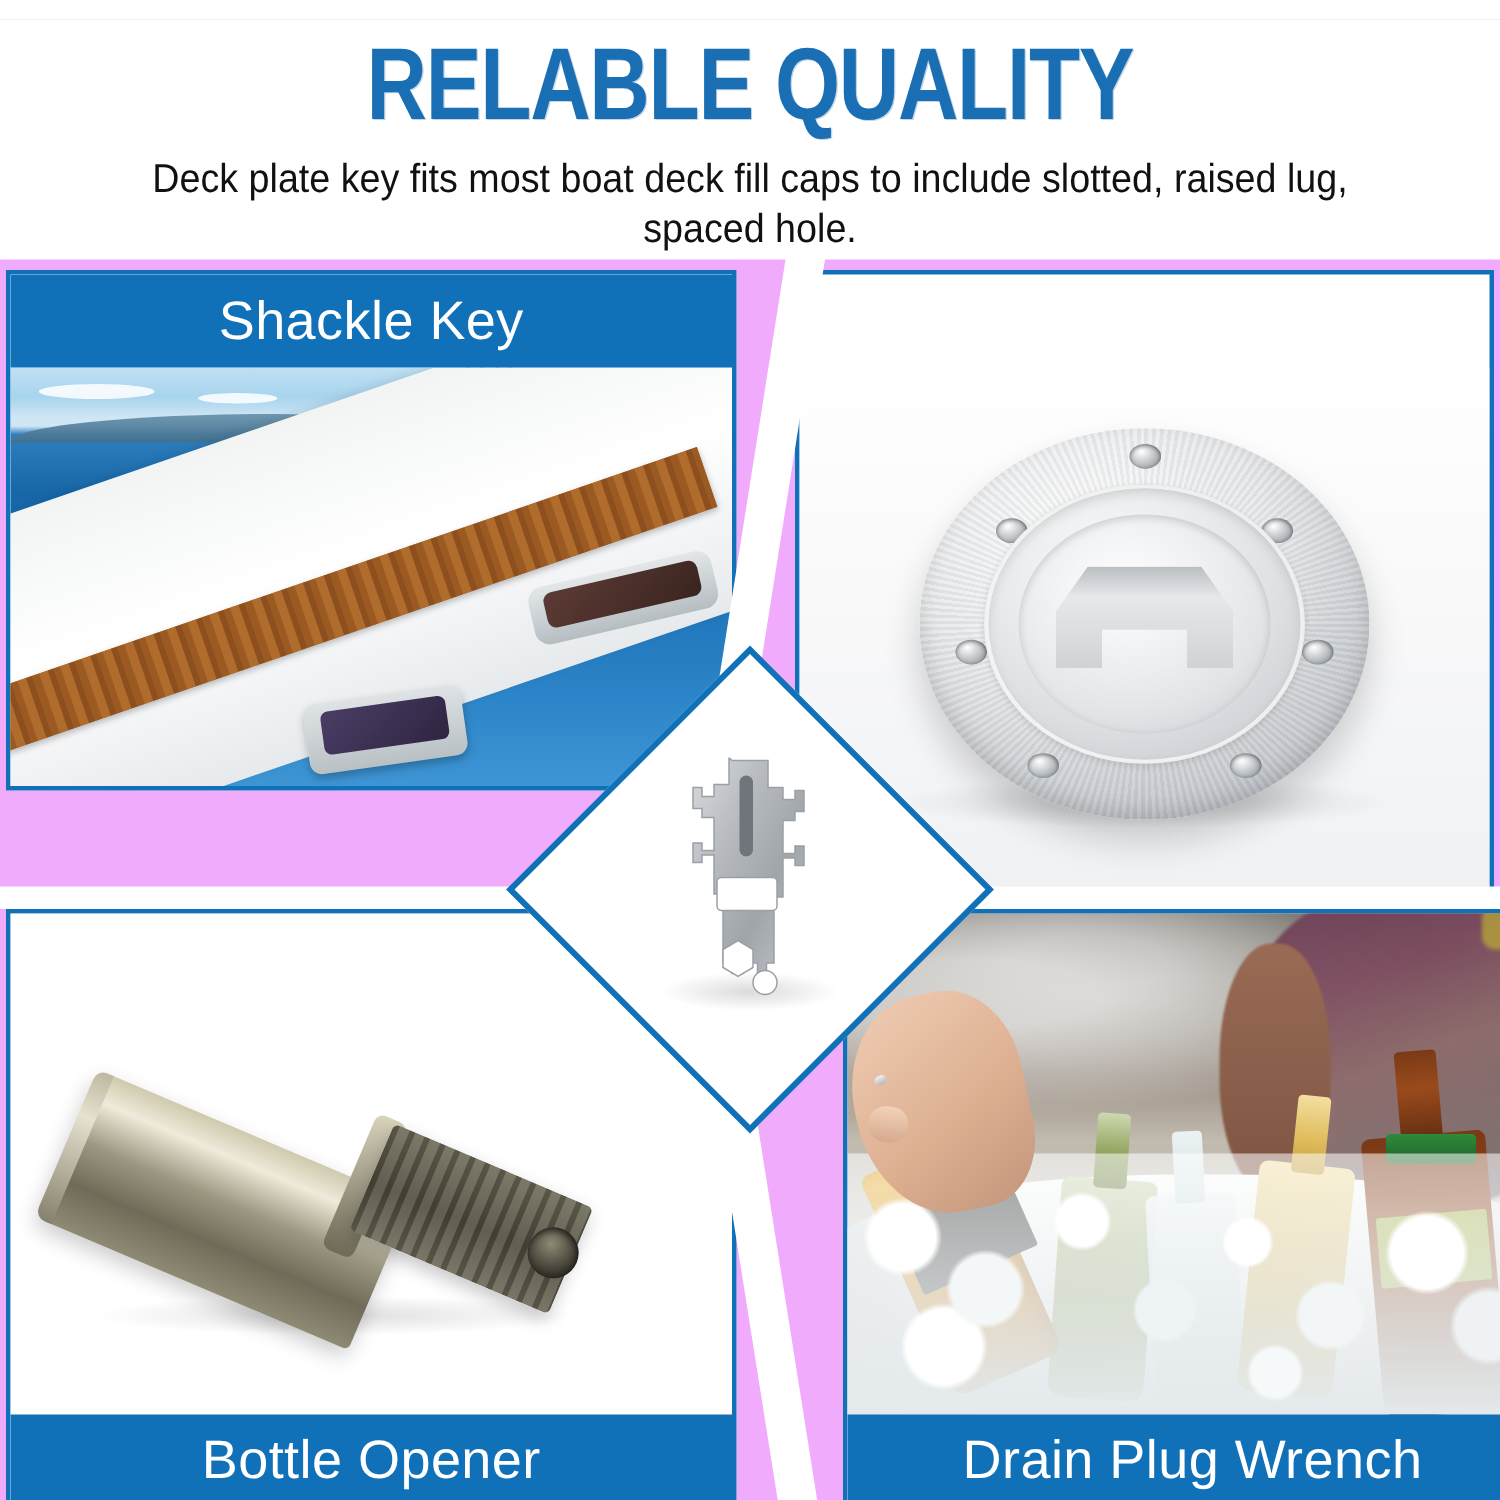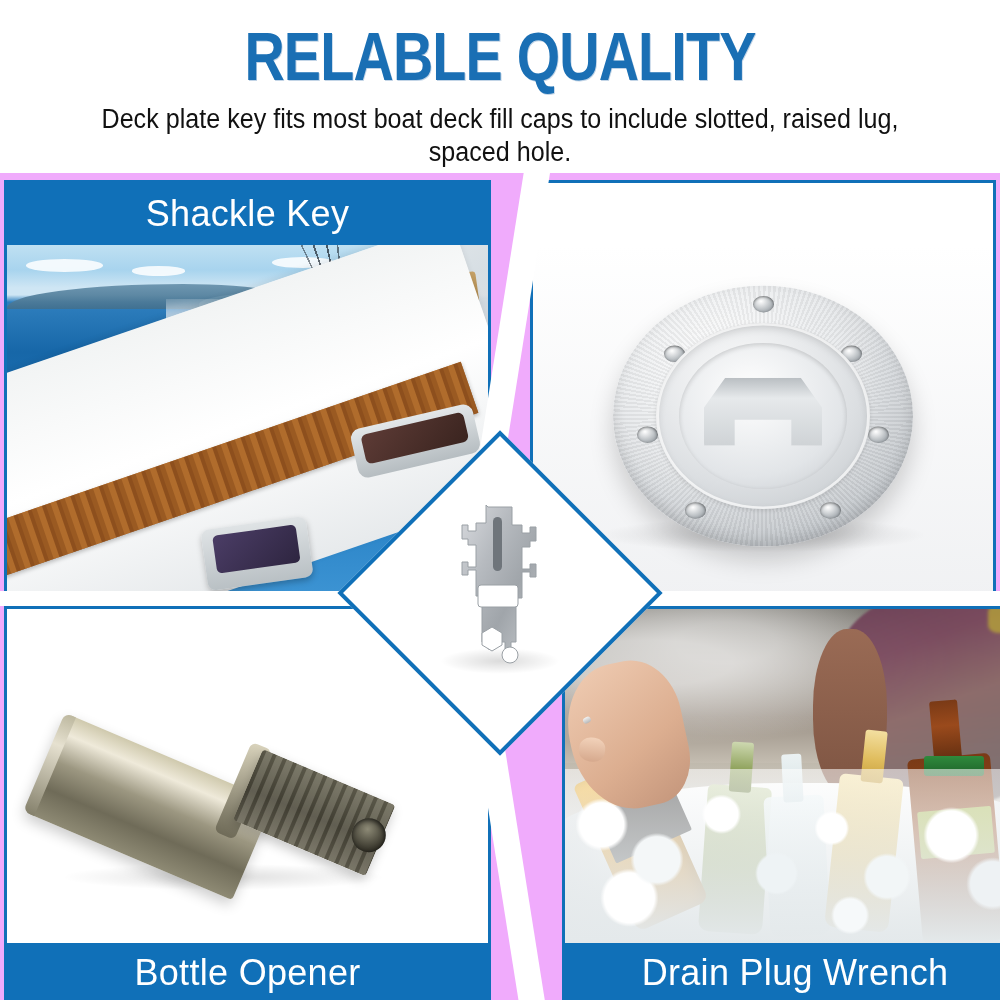--- a/index.html
+++ b/index.html
@@ -42,21 +42,21 @@
   
   .grid { position:absolute; left:0; top:160px; width:1000px; height:840px; }
 
   .panel {
     position:absolute;
     border:3px solid #1070b8;
     overflow:hidden;
     background:#fff;
   }
   
-  .p-tl { left:4px;   top:7px;   width:487px; height:425px; }
+  .p-tl { left:4px;   top:7px;   width:487px; height:347px; }
   .p-tr { left:530px; top:7px;   width:466px; height:425px; }
   .p-bl { left:4px;   top:433px; width:487px; height:400px; }
   .p-br { left:562px; top:433px; width:466px; height:400px;padding-left:34px; }
 
   .banner {
     position:absolute; left:0; width:100%;
     background:#1070b8;
     color:#fff;
     font-size:36px;
     line-height:62px;

